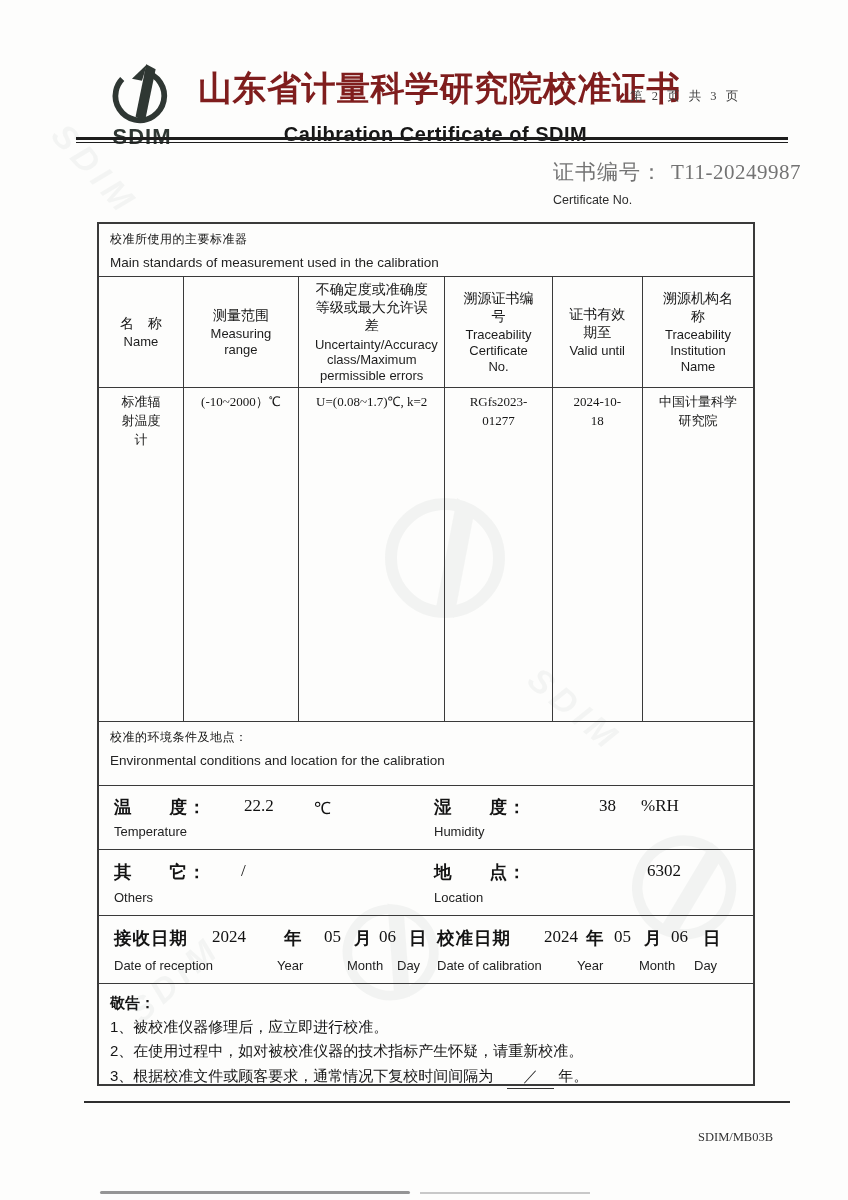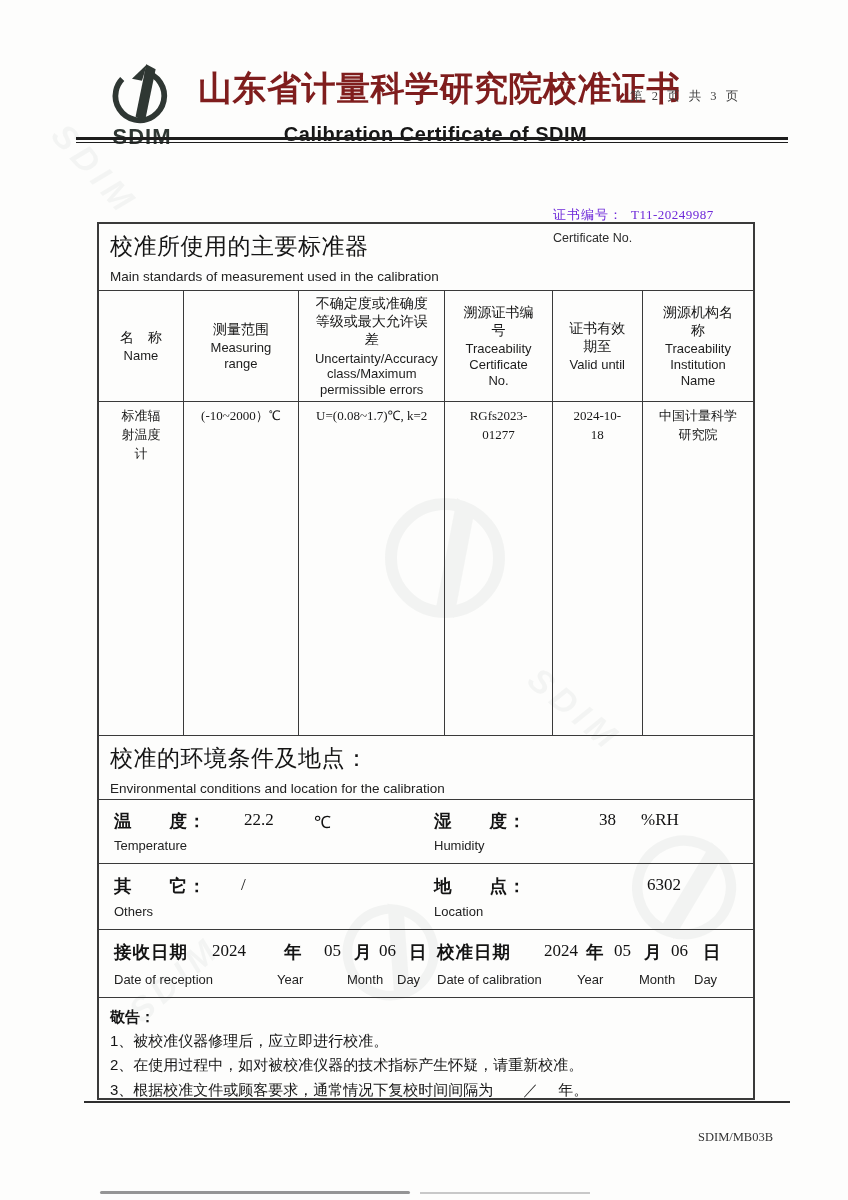--- a/index.html
+++ b/index.html
@@ -17,30 +17,30 @@
   .logo-svg { width:74px; height:66px; display:block; margin:0 auto; }
   .logo-text { font-size:22px; font-weight:700; letter-spacing:1px; color:#2f3733; line-height:1; margin-top:0px; }
   .title-block { position:absolute; left:198px; top:66px; width:475px; text-align:center; }
   .title-zh { font-size:34px; font-weight:700; letter-spacing:0.5px; font-family:"Liberation Serif", serif; color:#7f1d1d; white-space:nowrap; }
   .title-en { font-size:20px; font-weight:700; margin-top:11px; letter-spacing:0.5px; color:#161616; }
   .page-indicator { position:absolute; left:630px; top:88px; font-size:12.5px; letter-spacing:3px; color:#404040; font-family:"Liberation Serif", serif; white-space:nowrap; }
   .double-rule { position:absolute; left:76px; top:137px; width:712px; height:6px;
     border-top:3px solid #1d1d1d; border-bottom:1px solid #1d1d1d; }
   
   .cert-no-block { position:absolute; left:553px; top:158px; }
-  .cert-no-line { font-size:13px; color:#6d28d9; white-space:nowrap;margin-top:48px; }
+  .cert-no-line { font-size:21px; color:#737373; white-space:nowrap; }
   .cert-no-line .lbl { letter-spacing:1px; }
   .cert-no-line .num { font-family:"Liberation Serif", serif; margin-left:8px; letter-spacing:0.5px; }
   .cert-no-en { font-size:12.5px; margin-top:7px; color:#2c2c2c; }
   
   .main-box { position:absolute; left:97px; top:222px; width:658px; border:2px solid #3a3a3a; background:transparent; }
   .section { border-top:1.5px solid #3a3a3a; position:relative; }
   .section:first-child { border-top:none; }
   .sec-pad { padding:7px 11px 6px 11px; }
-  .sec-title-zh { font-size:23px; color:#151515; letter-spacing:0.5px; }
+  .sec-title-zh { font-size:12px; color:#151515; letter-spacing:0.5px; }
   .sec-title-en { font-size:13.5px; margin-top:7px; color:#222; }
   
   .std-table { width:100%; border-collapse:collapse; table-layout:fixed; margin-top:2px; }
   .std-table th, .std-table td { border:1.5px solid #3a3a3a; text-align:center; vertical-align:middle; padding:3px 16px; }
   .std-table th { font-weight:400; height:100px; }
   .std-table tbody td { vertical-align:top; height:333px; padding-top:5px; }
   .std-table tr > *:first-child { border-left:none; }
   .std-table tr > *:last-child { border-right:none; }
   .std-table tbody td { border-bottom:none; }
   .th-zh { font-size:14px; color:#151515; line-height:1.3; }

